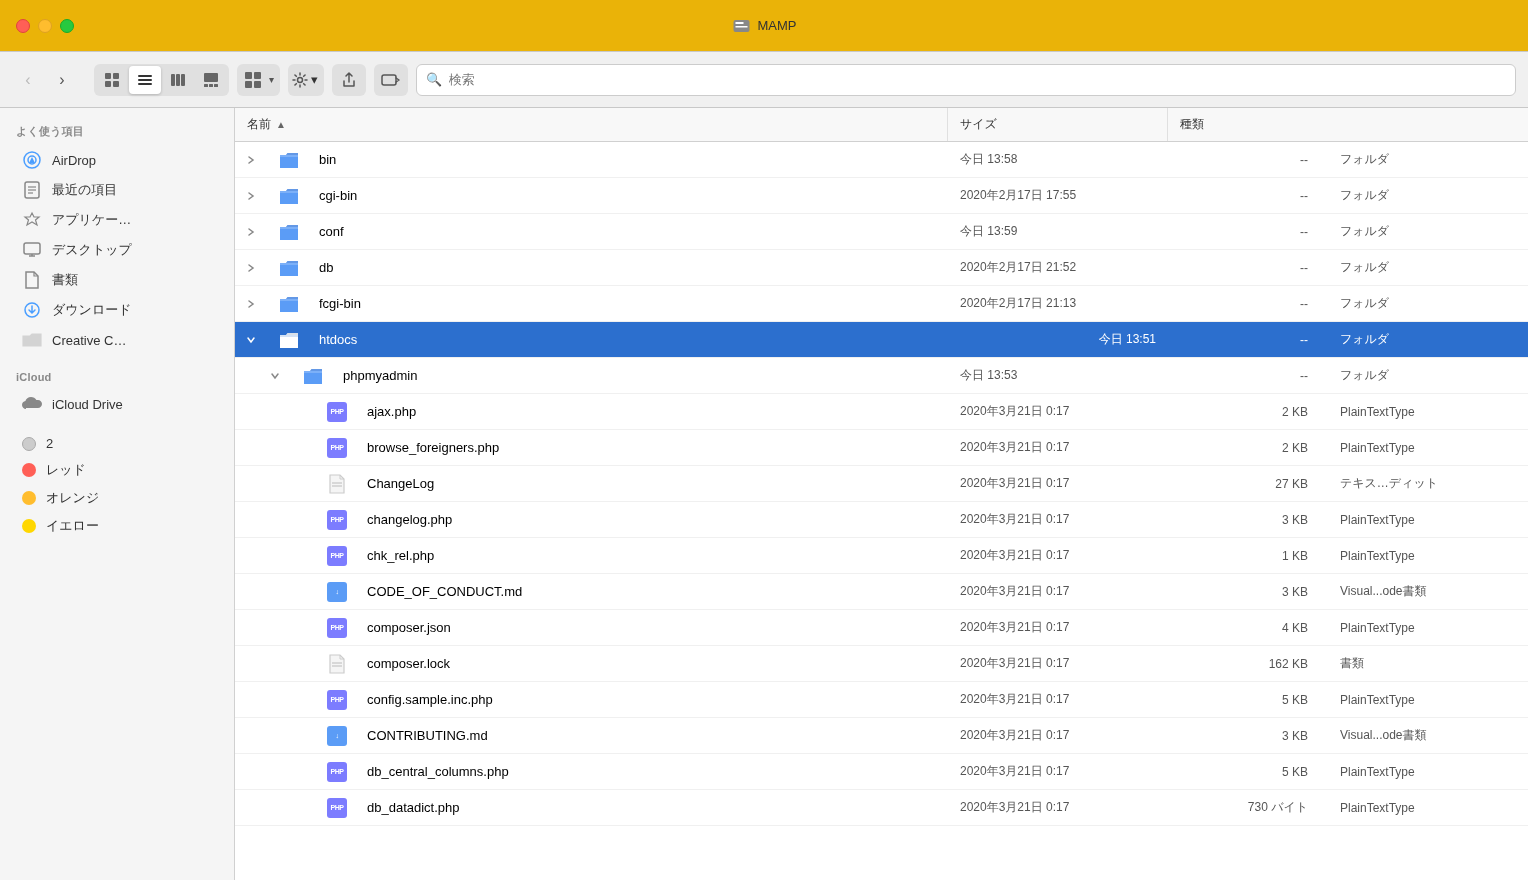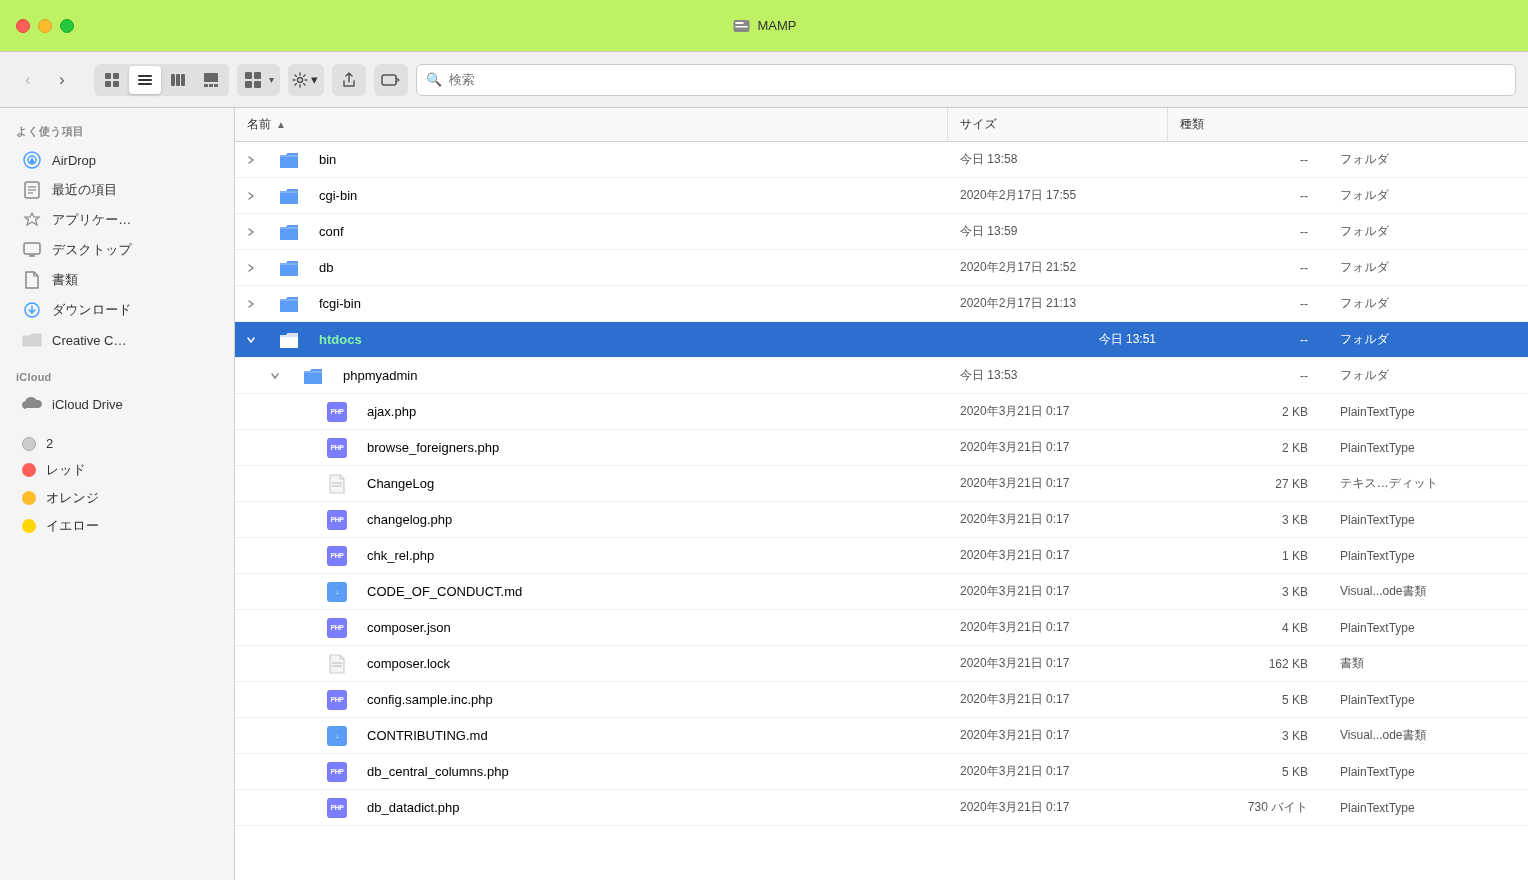--- a/index.html
+++ b/index.html
@@ -8,21 +8,21 @@
       background: #f0f0f0;
       width: 1528px;
       height: 880px;
       overflow: hidden;
       display: flex;
       flex-direction: column;
     }
 
     
     .titlebar {
-      background: #bef264;
+      background: #eab308;
       height: 52px;
       display: flex;
       align-items: center;
       padding: 0 16px;
       border-bottom: 1px solid #c8c8c8;
       position: relative;
       text-decoration: underline;
     }
     .traffic-lights {
       display: flex;
@@ -681,21 +681,21 @@
                 <path d="M2 3l3 4 3-4" stroke="white" stroke-width="1.5" fill="none" stroke-linecap="round"></path>
               </svg>
             </div>
             <div class="folder-icon">
               <svg width="20" height="16" viewBox="0 0 20 16" fill="none">
     <path d="M1 3h6l1.5-2H19v13H1V3z" fill="white" opacity="0.8"></path>
     <path d="M1 5h18v11H1V5z" fill="white"></path>
     <path d="M1 3h6l1.5-2H19v2H1V3z" fill="#ddd" opacity="0.5"></path>
   </svg>
             </div>
-            <span class="file-name-text" style="color: #86efac; font-weight: bold;">htdocs</span>
+            <span class="file-name-text" style="color: #ffffff;">htdocs</span>
           </div>
           <div class="file-date" style="color: white; text-align: right;">今日 13:51</div>
           <div class="file-size" style="color: white;">--</div>
           <div class="file-type" style="color: white;">フォルダ</div>
         </div>
         <div class="file-row">
           <div class="file-name-cell" style="padding-left: 32px;">
             <div class="expand-arrow">
               <svg width="10" height="10" viewBox="0 0 10 10">
                 <path d="M2 3l3 4 3-4" stroke="#888" stroke-width="1.5" fill="none" stroke-linecap="round"></path>

